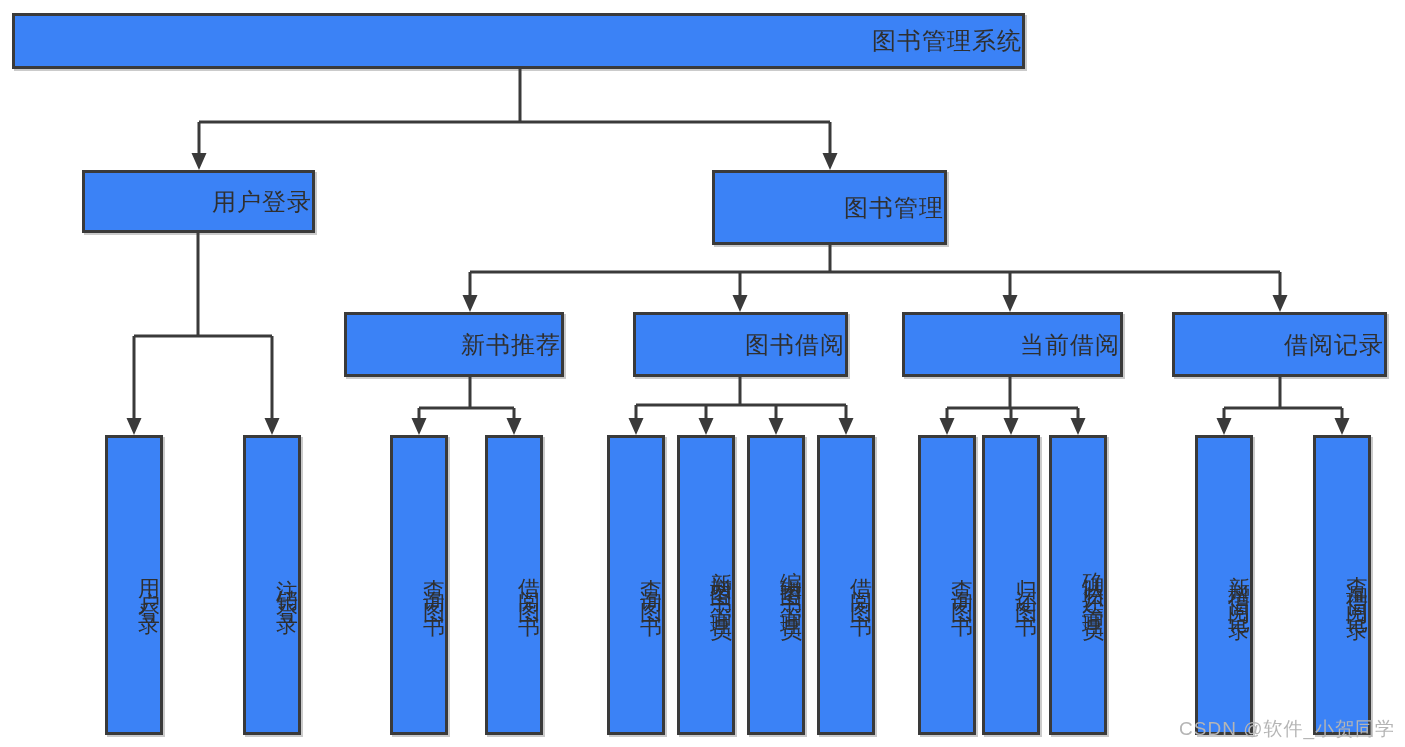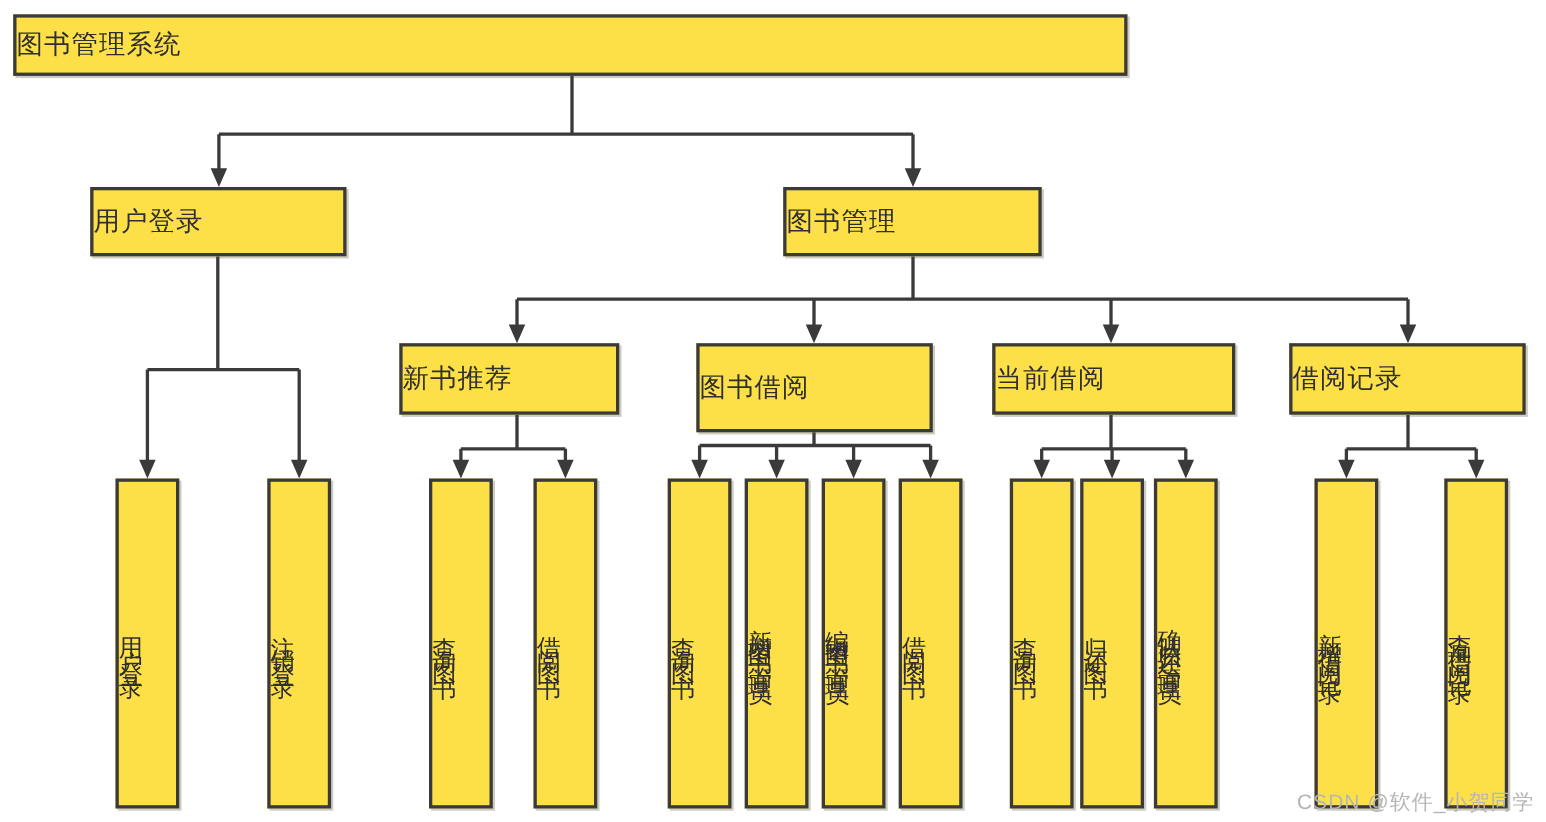--- a/index.html
+++ b/index.html
@@ -23,25 +23,25 @@
   }
   #connectors {
     position: absolute;
     left: 0;
     top: 0;
     pointer-events: none;
   }
   .node {
     position: absolute;
     box-sizing: border-box;
-    background: #fde047;
+    background: #3b82f6;
     border: 3px solid var(--line);
     display: flex;
     align-items: center;
-    justify-content: flex-start;
+    justify-content: flex-end;
     box-shadow: 2px 2px 0 rgba(70, 70, 70, 0.28);
   }
   .node .lbl {
     color: var(--text);
     font-size: 24px;
     letter-spacing: 1px;
     line-height: 1;
     white-space: nowrap;
   }
   .leaf .lbl {
@@ -89,28 +89,28 @@
              M1216.5 418H1231.5L1224 435Z M1334.5 418H1349.5L1342 435Z" fill="#3a3a3a" stroke="none"></path>
   </svg>
 
   <div class="node" style="left:12px;top:13px;width:1013px;height:56px">
     <span class="lbl">图书管理系统</span>
   </div>
 
   <div class="node" style="left:82px;top:170px;width:233px;height:63px">
     <span class="lbl">用户登录</span>
   </div>
-  <div class="node" style="left:712px;top:170px;width:235px;height:63px">
+  <div class="node" style="left:712px;top:170px;width:235px;height:75px">
     <span class="lbl">图书管理</span>
   </div>
 
-  <div class="node" style="left:363px;top:312px;width:200px;height:65px">
+  <div class="node" style="left:344px;top:312px;width:220px;height:65px">
     <span class="lbl">新书推荐</span>
   </div>
-  <div class="node" style="left:633px;top:312px;width:215px;height:81px">
+  <div class="node" style="left:633px;top:312px;width:215px;height:65px">
     <span class="lbl">图书借阅</span>
   </div>
   <div class="node" style="left:902px;top:312px;width:221px;height:65px">
     <span class="lbl">当前借阅</span>
   </div>
   <div class="node" style="left:1172px;top:312px;width:215px;height:65px">
     <span class="lbl">借阅记录</span>
   </div>
 
   <div class="node leaf" style="left:105px;top:435px;width:58px;height:300px">

